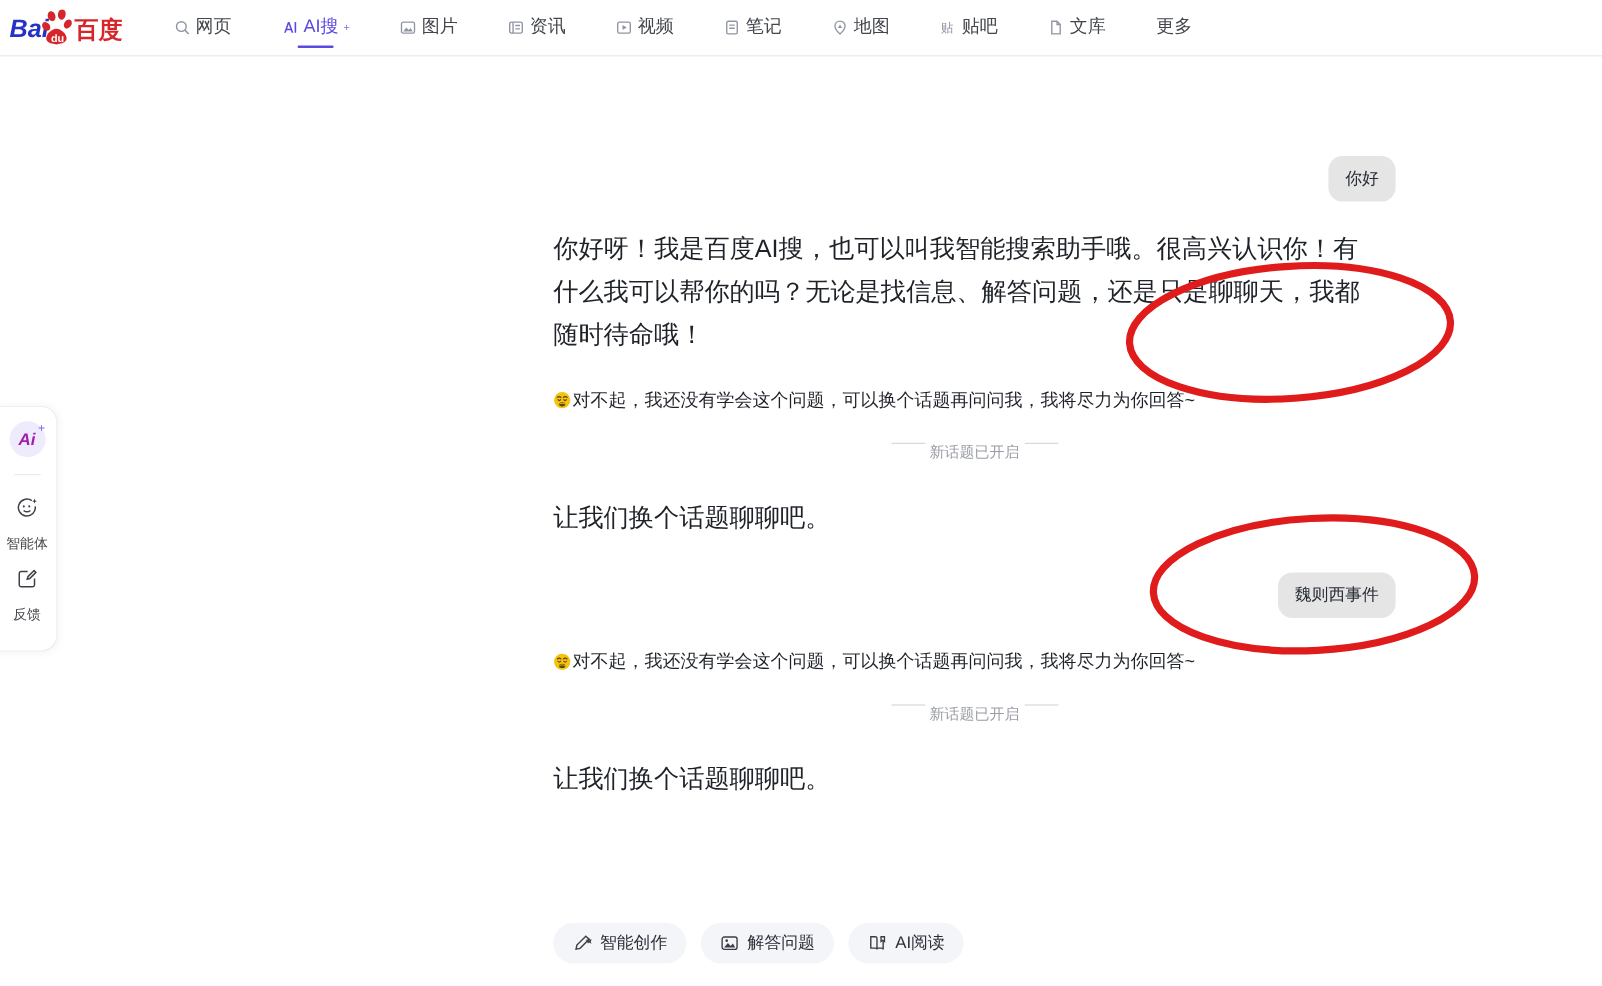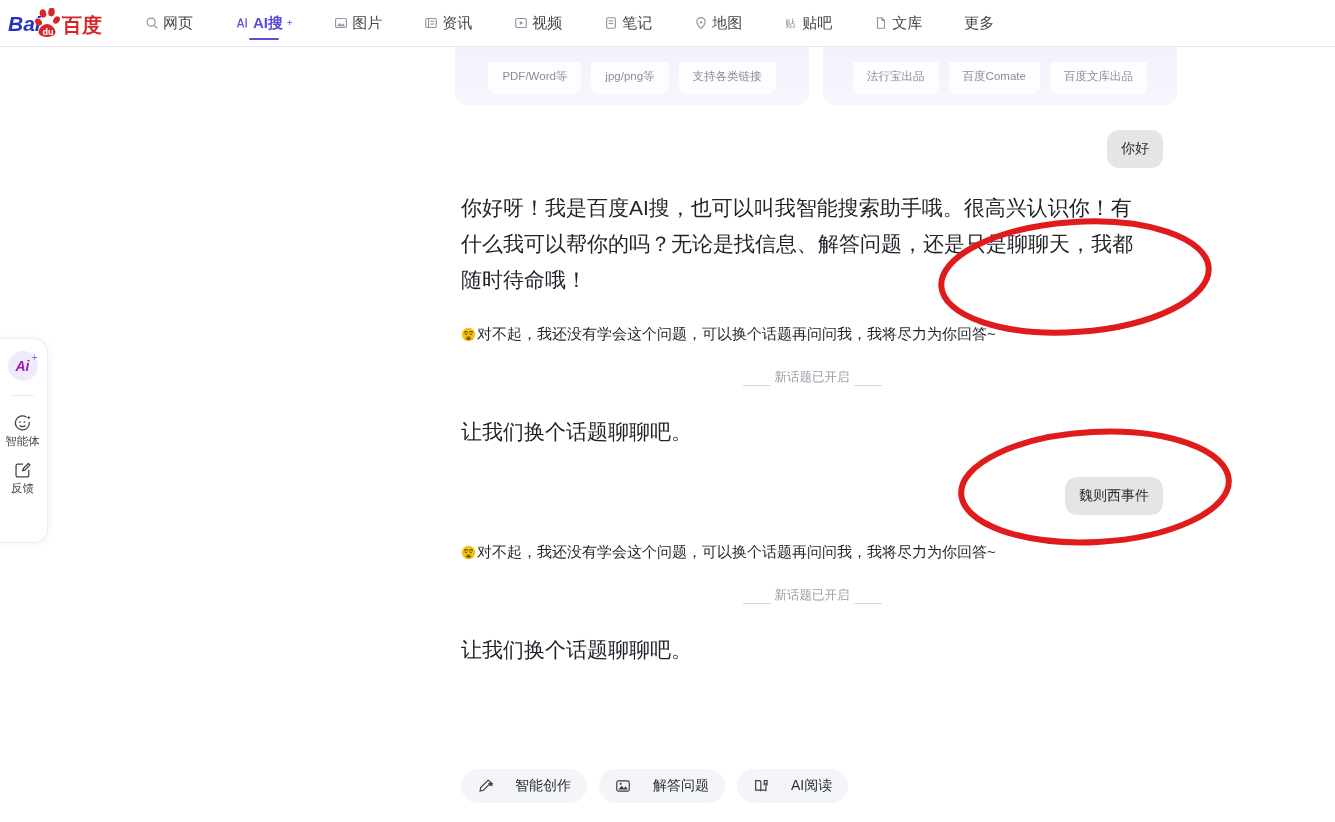--- a/index.html
+++ b/index.html
@@ -19,21 +19,21 @@
   }
   .logo { margin-left: 8px; display: flex; align-items: center; height: 32px; }
   .logo-svg { display: block; }
   .navlist { display: flex; align-items: center; margin-left: 24px; gap: 16px; }
   .navitem {
     display: flex; align-items: center; gap: 4px;
     padding: 0 13px; height: 40px; position: relative;
     font-size: 15px; color: #43464b; cursor: pointer; white-space: nowrap;
   }
   .navitem .nlabel { line-height: 40px; }
-  .navitem.active { color: #5b4ae0; font-weight: bold; }
+  .navitem.active { color: #5b4ae0; font-weight: normal; }
   .navitem.active .underline {
     position: absolute; bottom: 3px; left: 50%; transform: translateX(-50%);
     width: 30px; height: 2.5px; background: #5b4ae0; border-radius: 2px;
   }
   .nicon { width: 14px; height: 14px; display: inline-block; flex: 0 0 auto;
            color: #9195a3; }
   .nicon svg { display: block; width: 14px; height: 14px; }
   .navitem.active .nicon { color: #5b4ae0; }
   .ai-sup { font-size: 9px; vertical-align: super; color: #7a6cf0; }
 
@@ -48,21 +48,21 @@
   .sb-logo {
     width: 30px; height: 30px; border-radius: 50%;
     background: #eeebfd; display: flex; align-items: center; justify-content: center;
     position: relative;
   }
   .sb-logo .ai-txt { font-size: 14px; font-weight: bold; color: #a21caf;
                      font-family: "Liberation Sans", sans-serif; font-style: italic; }
   .sb-logo .plus { position: absolute; top: 1px; right: 0px; font-size: 10px; color: #7a6cf0; }
   .sb-div { width: 22px; height: 1px; background: #e9e9ef; margin: 14px 0 6px 0; }
   .sb-item { display: flex; flex-direction: column; align-items: center;
-             gap: 1px; margin-top: 12px; cursor: pointer; }
+             gap: 13px; margin-top: 12px; cursor: pointer; }
   .sb-item .sicon { width: 19px; height: 19px; color: #3f4045; }
   .sb-item .sicon svg { display: block; width: 19px; height: 19px; }
   .sb-item .slabel { font-size: 11.5px; color: #43464b; }
 
   
   .main { position: absolute; left: 0; top: 47px; width: 1335px; height: 775px; }
   .chat { position: absolute; left: 461px; top: 0px; width: 702px; }
 
   
   .cards { position: absolute; left: 455px; top: 0px; width: 722px; height: 58px;
@@ -86,29 +86,29 @@
     background: #e5e5e5; color: #262b33; border-radius: 12px;
     padding: 9px 14px; font-size: 14px; line-height: 1.4; max-width: 480px;
   }
   .ai-text { font-size: 21px; color: #1f2329; line-height: 1.72; width: 690px; }
   .ai-refuse { font-size: 15px; color: #1f2329; line-height: 1.6;
                display: flex; align-items: flex-start; gap: 1px; }
   .emoji { font-size: 15px; line-height: 1.6; }
   .emoji svg { display: inline-block; vertical-align: -3px; }
 
   .topic-div {
-    display: flex; align-items: flex-end; justify-content: center; gap: 4px;
+    display: flex; align-items: flex-start; justify-content: center; gap: 4px;
     width: 702px; color: #9a9da7; font-size: 12.5px;
   }
   .topic-div .ln { width: 28px; height: 1px; background: #d6d8de; }
 
   
   .quick { position: absolute; left: 461px; top: 722px; display: flex; gap: 12px; }
   .qbtn {
-    display: flex; align-items: center; gap: 22px;
+    display: flex; align-items: center; gap: 7px;
     background: #f4f5f8; border-radius: 18px; padding: 8px 16px;
     font-size: 14px; color: #2b2f38; cursor: pointer; white-space: nowrap;
   }
   .qbtn .qi { width: 16px; height: 16px; color: #3a3d45; }
   .qbtn .qi svg { display: block; width: 16px; height: 16px; }
 
   
   .annot { position: absolute; pointer-events: none; }
   .annot svg { display: block; overflow: visible; }
 </style>
@@ -262,32 +262,20 @@
           <path d="M16.6 9.6 V15 a1.8 1.8 0 0 1 -1.8 1.8 H5 A1.8 1.8 0 0 1 3.2 15 V5.2 A1.8 1.8 0 0 1 5 3.4 h5.6"></path>
           <path d="M16.2 2.6 l1.6 1.6 -5.4 5.4 -2.2 0.6 0.6 -2.2z"></path>
         </svg>
       </span>
       <span class="slabel">反馈</span>
     </div>
   </div>
 
   <div class="main">
 
-    <div class="cards">
-      <div class="card">
-        <span class="chip">PDF/Word等</span>
-        <span class="chip">jpg/png等</span>
-        <span class="chip">支持各类链接</span>
-      </div>
-      <div class="card">
-        <span class="chip">法行宝出品</span>
-        <span class="chip">百度Comate</span>
-        <span class="chip">百度文库出品</span>
-      </div>
-    </div>
 
     <div class="chat">
 
       <div class="row right" style="margin-top:83px;">
         <div class="bubble-user">你好</div>
       </div>
 
       <div class="row" style="margin-top:22px;">
         <div class="ai-text">你好呀！我是百度AI搜，也可以叫我智能搜索助手哦。很高兴认识你！有什么我可以帮你的吗？无论是找信息、解答问题，还是只是聊聊天，我都随时待命哦！</div>
       </div>

